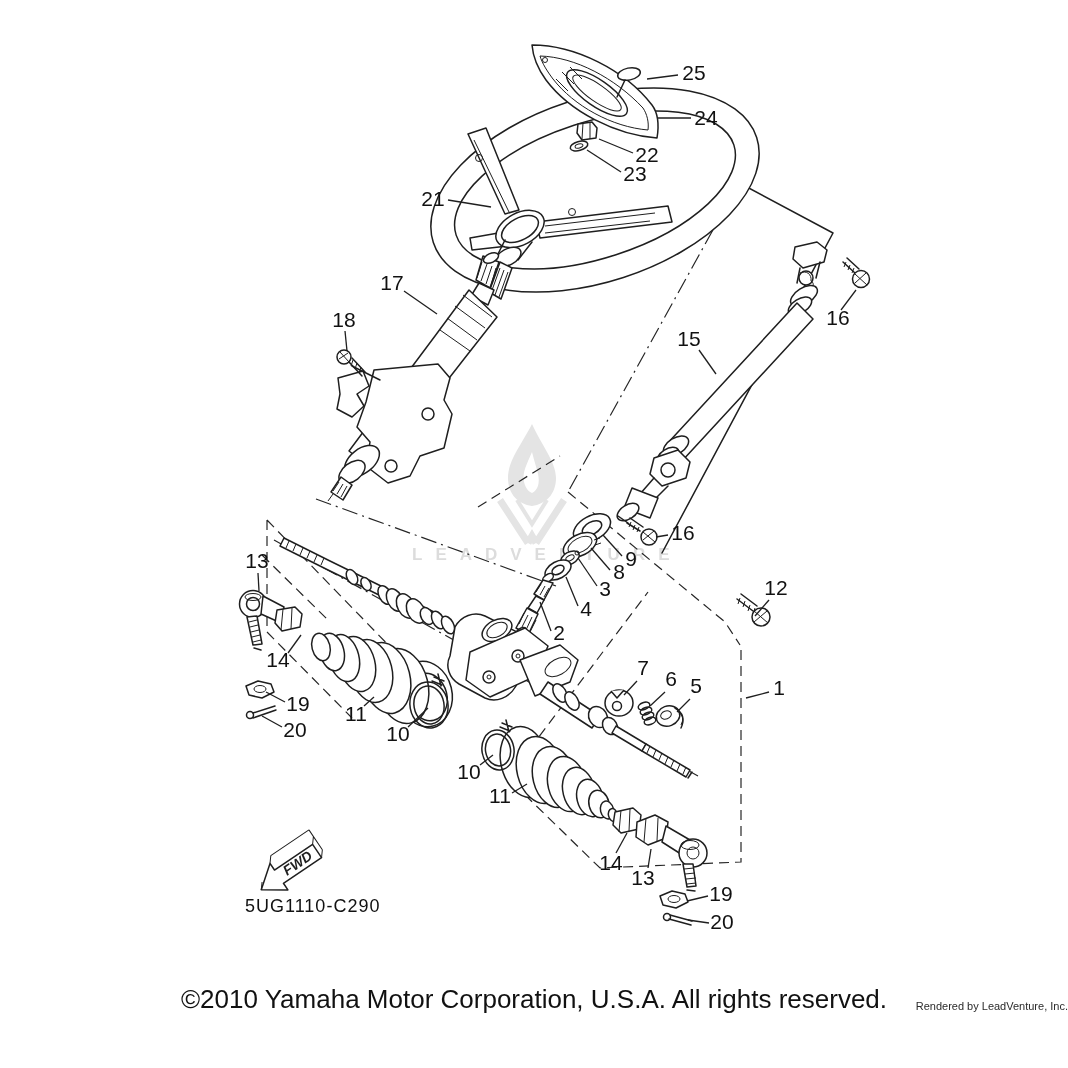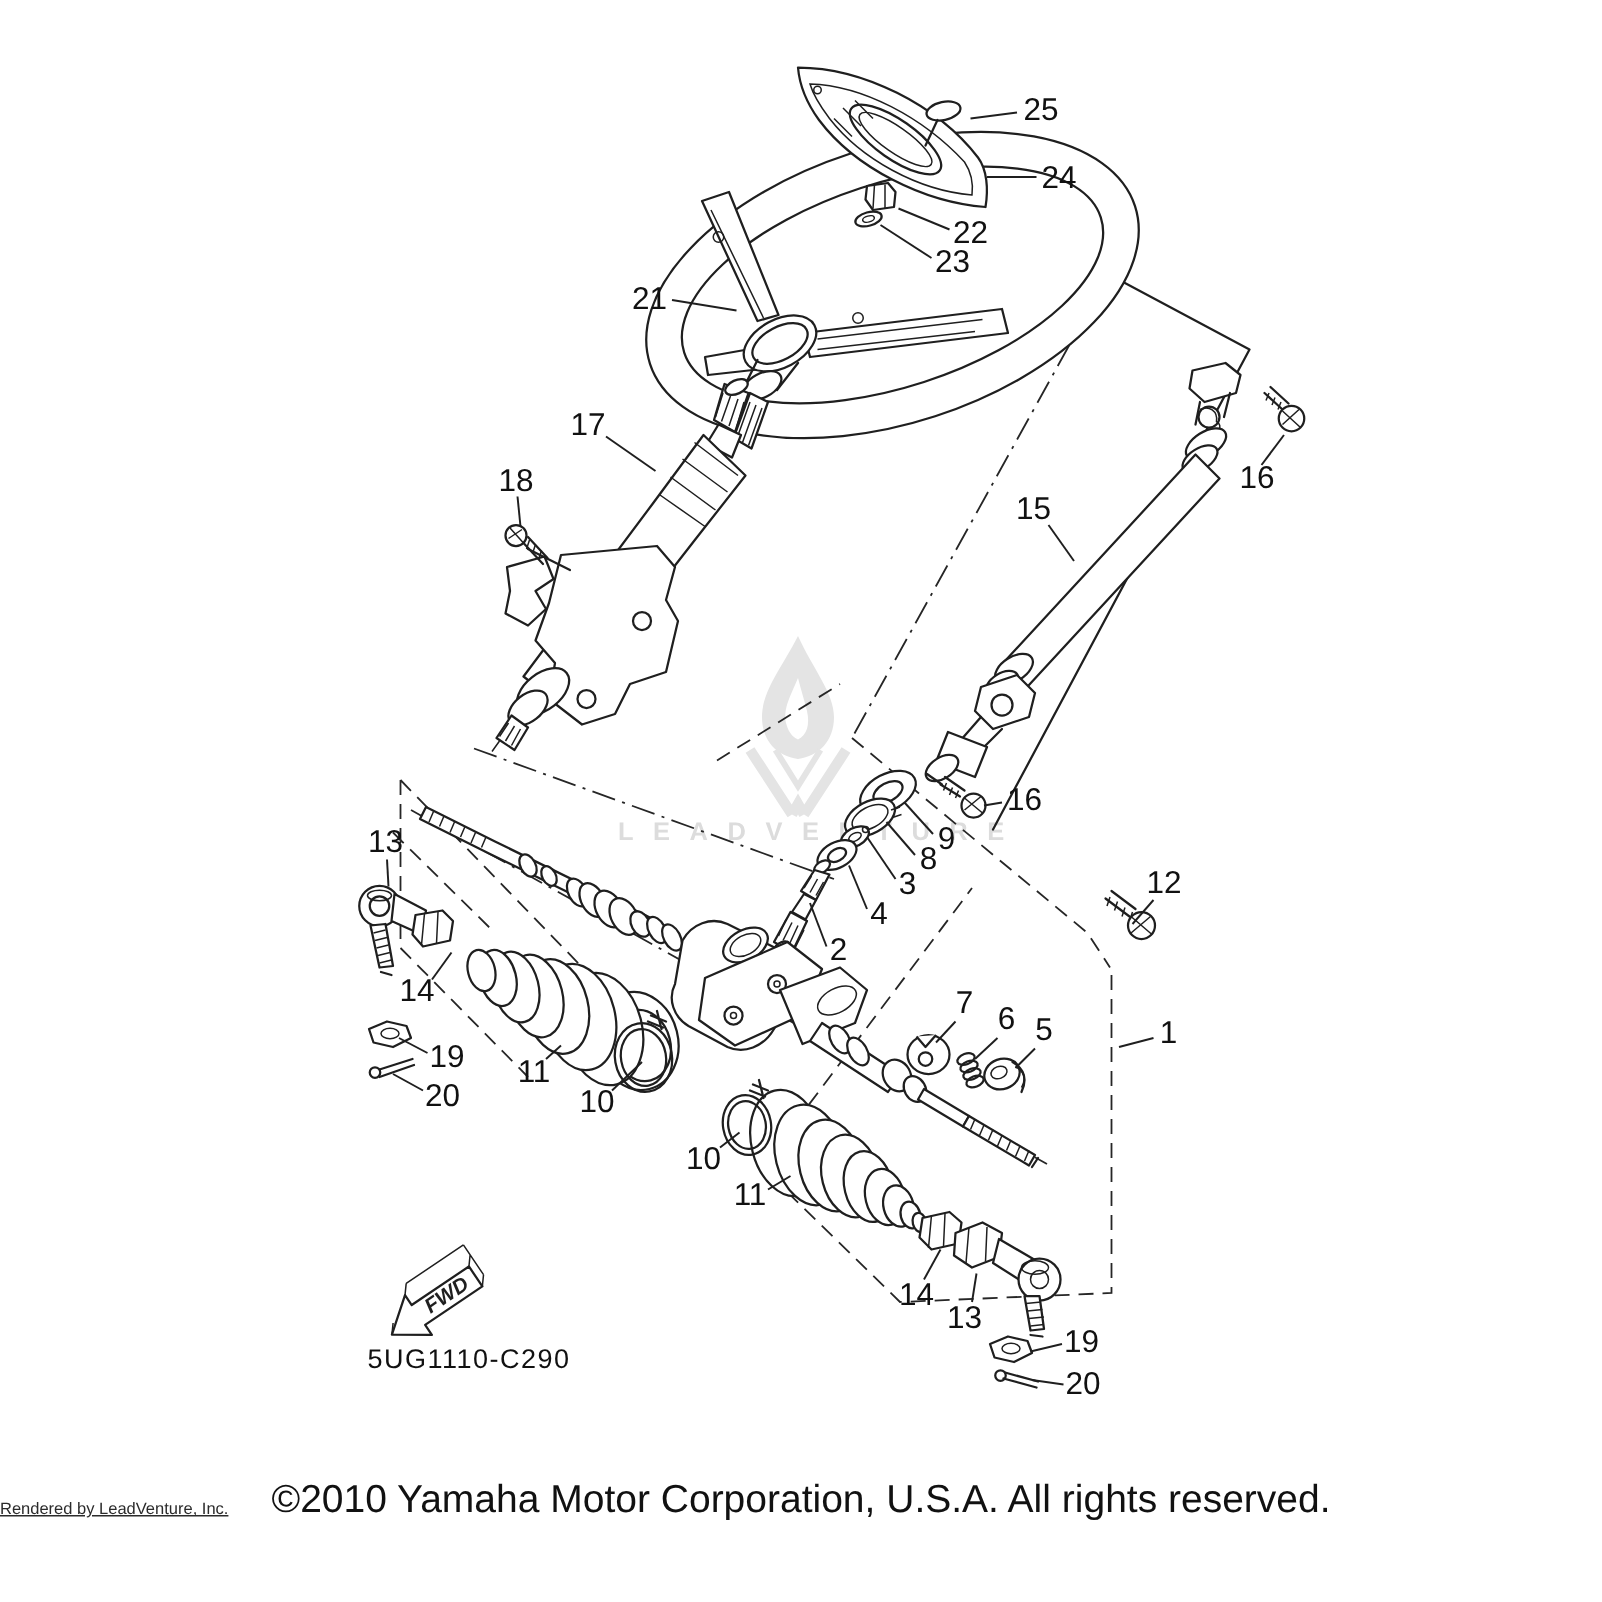--- a/index.html
+++ b/index.html
@@ -2,22 +2,22 @@
 <html><head>
 <meta charset="utf-8">
 <style>
   html,body{margin:0;padding:0;background:#ffffff;}
   body{width:1068px;height:1068px;position:relative;overflow:hidden;
        font-family:"Liberation Sans", sans-serif;}
   #stage{position:absolute;left:0;top:0;width:1068px;height:1068px;}
   svg{display:block;}
   .footer-copy{position:absolute;left:0;right:0;top:984px;text-align:center;
        font-size:26px;color:#111;letter-spacing:0px;}
-  .footer-render{position:absolute;left:0;right:0;top:1000px;text-align:left;
-       font-size:11px;color:#2b2b2b;text-decoration:underline;}
+  .footer-render{position:absolute;left:0;right:0;top:1000px;text-align:right;
+       font-size:11px;color:#2b2b2b;}
   .art{stroke:#1f1f1f;stroke-width:1.5;fill:none;stroke-linecap:round;stroke-linejoin:round;}
   .artf{stroke:#1f1f1f;stroke-width:1.5;fill:#ffffff;stroke-linejoin:round;}
   .thin{stroke:#1f1f1f;stroke-width:1;fill:none;}
   .dash{stroke:#262626;stroke-width:1.2;fill:none;stroke-dasharray:10 6;}
   .dashdot{stroke:#262626;stroke-width:1.2;fill:none;stroke-dasharray:16 5 2 5;}
   .leader{stroke:#1f1f1f;stroke-width:1.3;}
   .plabel{font-family:"Liberation Sans",sans-serif;font-size:21px;fill:#111;}
   .wmtext{font-family:"Liberation Sans",sans-serif;font-weight:bold;font-size:17px;
           fill:#dcdcdc;letter-spacing:13px;}
   .codetext{font-family:"Liberation Sans",sans-serif;font-size:18px;fill:#111;letter-spacing:1px;}

